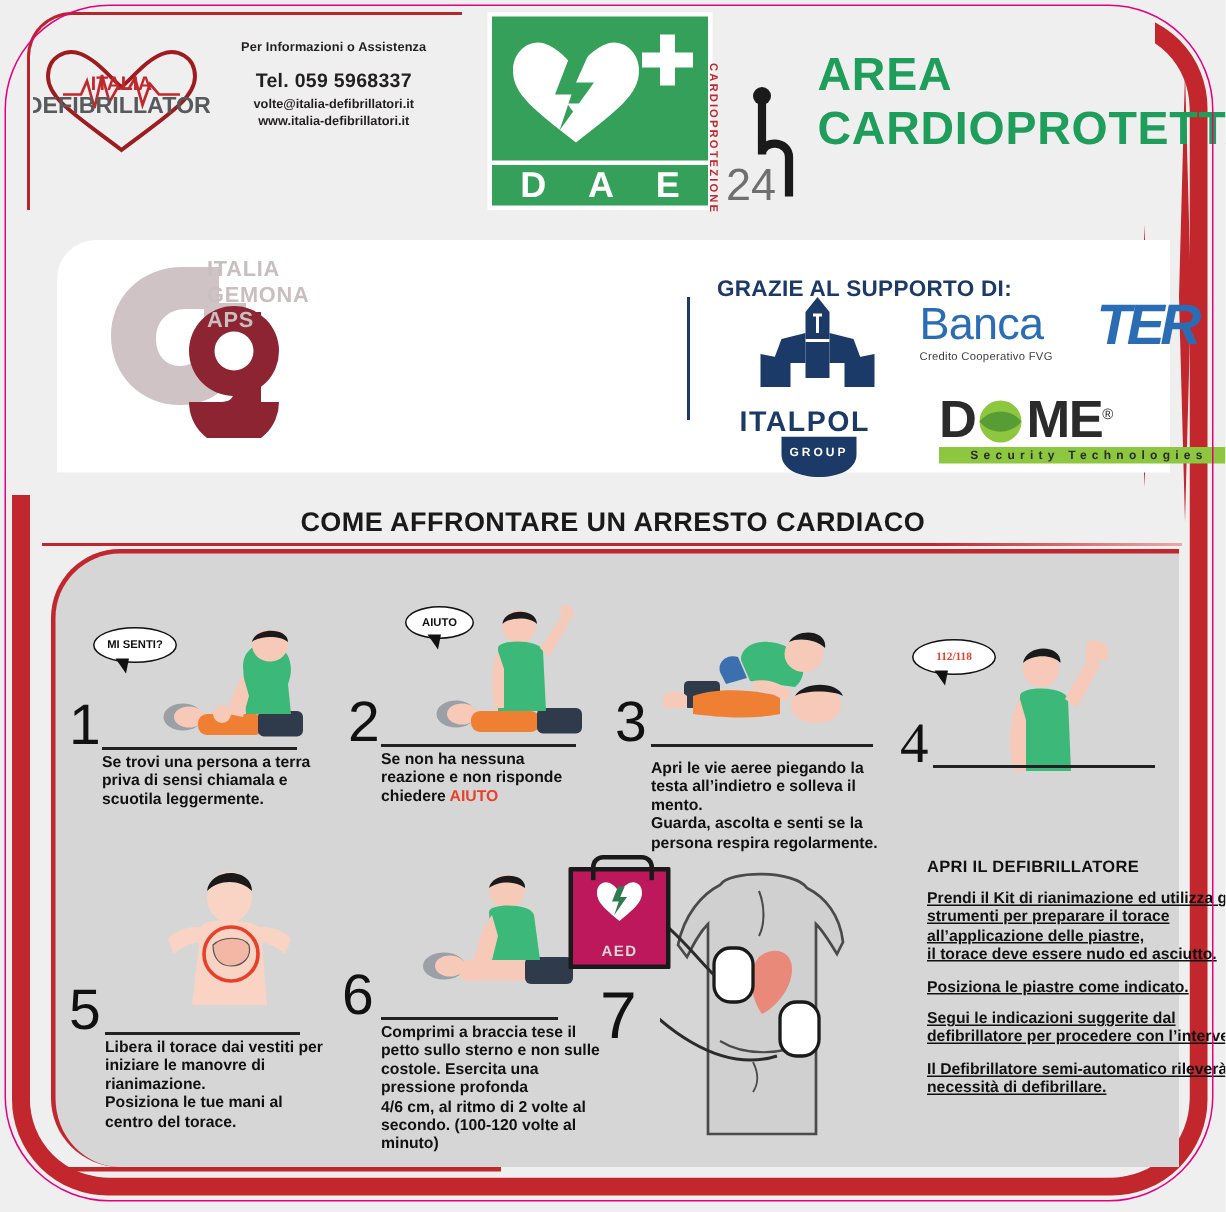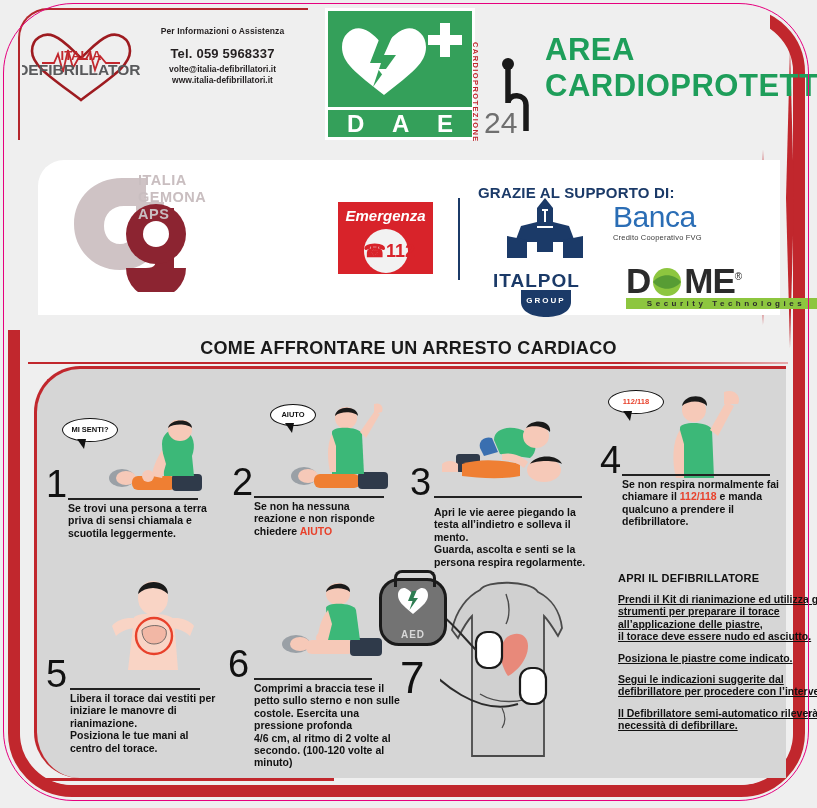--- a/index.html
+++ b/index.html
@@ -133,21 +133,21 @@
   .bubble.red{color:#e8412b;}
   .bubble .tail{position:absolute;left:14px;bottom:-8px;width:0;height:0;
     border-left:7px solid transparent;border-right:2px solid transparent;border-top:10px solid #111;}
 
   .aedpanel{position:absolute;left:570px;top:572px;width:225px;z-index:25;margin-left:48px;}
   .aedpanel h4{margin:0 0 9px 0;font-size:11px;font-weight:bold;color:#111;letter-spacing:.2px;}
   .aedpanel p{margin:0 0 9px 0;font-size:10.5px;font-weight:bold;color:#111;line-height:12.4px;text-decoration:underline;}
 
   
   .aed-dev{position:absolute;left:379px;top:578px;width:62px;height:62px;
-    background:#737373;border:3px solid #1a1a1a;border-radius:20px;z-index:26;}
+    background:#be185d;border:3px solid #1a1a1a;border-radius:1px;z-index:26;}
   .aed-dev .handle{position:absolute;left:12px;top:-11px;width:36px;height:14px;
     border:3px solid #1a1a1a;border-bottom:none;border-radius:8px 8px 0 0;}
   .aed-dev .lbl{position:absolute;bottom:3px;left:0;width:100%;text-align:center;
     font-size:10px;font-weight:bold;color:#d8d8d8;letter-spacing:1px;}
 </style>
 </head>
 <body>
 
 <div id="poster">
 
@@ -220,26 +220,20 @@
       <circle cx="96" cy="62" r="30" fill="#8c2431"></circle>
       <circle cx="96" cy="62" r="13" fill="#ffffff"></circle>
       <path d="M66 96 A30 30 0 0 0 126 96 Z" fill="#8c2431"></path>
     </svg>
     <div class="borgo-txt">
       <div>ITALIA</div>
       <div>GEMONA</div>
       <div>APS</div>
     </div>
 
-    <div class="em112">
-      <div class="em-t">Emergenza</div>
-      <div class="em-c">
-        <span>☎</span><span>112</span>
-      </div>
-    </div>
 
     <div class="vdiv"></div>
 
     <div class="grazie">GRAZIE AL SUPPORTO DI:</div>
 
     <div class="italpol">
       <svg width="105" height="68" viewBox="0 0 105 68">
         <path d="M52 2 L44 12 L44 30 L60 30 L60 12 Z" fill="#1b3a68"></path>
         <path d="M49 14 L55 14 M52 14 L52 26" stroke="#fff" stroke-width="2"></path>
         <path d="M28 30 L44 26 L44 46 L22 46 Z" fill="#1b3a68"></path>
@@ -251,20 +245,21 @@
       <div class="ip-name">ITALPOL</div>
       <svg width="105" height="28" viewBox="0 0 105 28" style="margin-top:-2px;">
         <path d="M28 0 L78 0 L78 12 C78 22 66 27 53 27 C40 27 28 22 28 12 Z" fill="#1b3a68"></path>
         <text x="53" y="13" text-anchor="middle" font-family="Liberation Sans, sans-serif" font-size="8" font-weight="bold" letter-spacing="2" fill="#ffffff">GROUP</text>
       </svg>
     </div>
 
     <div class="banca">
       <div class="b1">Banca</div>
       <div class="b2">Credito Cooperativo FVG</div>
+      <div class="b3">TER</div>
     </div>
 
     <div class="dome">
       <div class="d1">
         <span>D</span><svg width="34" height="30" viewBox="0 0 34 30" style="vertical-align:-4px;">
             <circle cx="17" cy="15" r="14" fill="#8dc63f"></circle>
             <path d="M3 15 C10 6 24 6 31 15 C24 24 10 24 3 15 Z" fill="#2b7a2b" opacity=".55"></path>
           </svg><span>ME</span><span class="dsup">®</span>
       </div>
       <div class="d2">Security Technologies</div>
@@ -330,36 +325,35 @@
       <path d="M86 8 C92 -2 112 0 110 12 C104 6 92 5 86 8 Z" fill="#1a1a1a"></path>
       <path d="M40 28 C38 20 46 16 52 18 L58 32 L44 36 Z" fill="#3a6fb0"></path>
       <path d="M62 34 C72 32 82 36 88 42 L84 48 C76 42 68 40 62 40 Z" fill="#f6c9b8"></path>
       <path d="M2 44 C6 40 14 40 18 44 L18 52 L2 52 Z" fill="#f6c9b8"></path>
     </svg>
     <div class="num" style="left:0px;top:56px;">3</div>
     <div class="rule" style="left:24px;top:88px;width:148px;"></div>
     <div class="txt" style="left:24px;top:98px;width:168px;">Apri le vie aeree piegando la testa all’indietro e solleva il mento.<br>Guarda, ascolta e senti se la persona respira regolarmente.</div>
   </div>
 
-  <div class="step" style="left:600px;top:384px;width:190px;height:150px;">
+  <div class="step" style="left:600px;top:420px;width:190px;height:150px;font-family:Liberation Serif, serif;">
     <div class="bubble red" style="left:8px;top:6px;width:54px;height:22px;line-height:22px;">
       <span>112/118</span>
       <span class="tail"></span>
     </div>
     <svg class="art" style="left:54px;top:4px;width:110px;height:92px;" viewBox="0 0 110 92">
       <ellipse cx="40" cy="22" rx="12" ry="12" fill="#f6c9b8"></ellipse>
       <path d="M28 18 C30 5 54 5 53 18 C48 12 34 12 28 18 Z" fill="#1a1a1a"></path>
       <path d="M26 40 C26 33 56 33 58 42 L60 90 L24 90 Z" fill="#3cb878"></path>
       <path d="M56 42 L72 14 L80 18 L64 48 Z" fill="#f6c9b8"></path>
       <path d="M70 4 C80 0 88 8 84 16 L70 16 Z" fill="#f6c9b8"></path>
       <path d="M26 42 C18 54 18 74 22 90 L30 90 L30 56 Z" fill="#f6c9b8"></path>
     </svg>
     <div class="num" style="left:0px;top:58px;">4</div>
     <div class="rule" style="left:22px;top:90px;width:148px;"></div>
-    <div class="txt" style="left:22px;top:94px;width:170px;">Se non respira normalmente fai chiamare il <span class="hl">112/118</span> e manda qualcuno a prendere il defibrillatore.</div>
   </div>
 
   <div class="step" style="left:46px;top:570px;width:180px;height:180px;">
     <svg class="art" style="left:52px;top:8px;width:110px;height:96px;" viewBox="0 0 110 96">
       <ellipse cx="55" cy="20" rx="15" ry="17" fill="#f9d4c5"></ellipse>
       <path d="M40 16 C42 0 70 0 70 16 C62 8 48 8 40 16 Z" fill="#1a1a1a"></path>
       <path d="M36 40 C36 34 74 34 76 42 L80 92 L30 92 Z" fill="#f9d4c5"></path>
       <path d="M14 48 C20 40 36 38 40 42 L38 50 C30 50 22 54 18 58 Z" fill="#f9d4c5"></path>
       <path d="M96 48 C90 40 74 38 70 42 L72 50 C80 50 88 54 92 58 Z" fill="#f9d4c5"></path>
       <circle cx="56" cy="58" r="18" fill="none" stroke="#e8412b" stroke-width="2.4"></circle>

